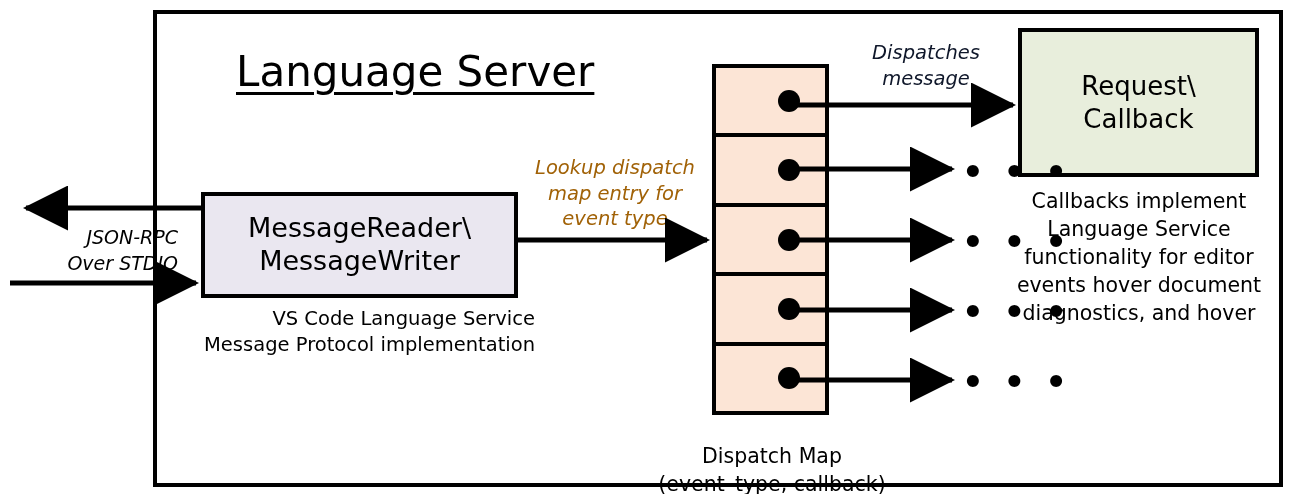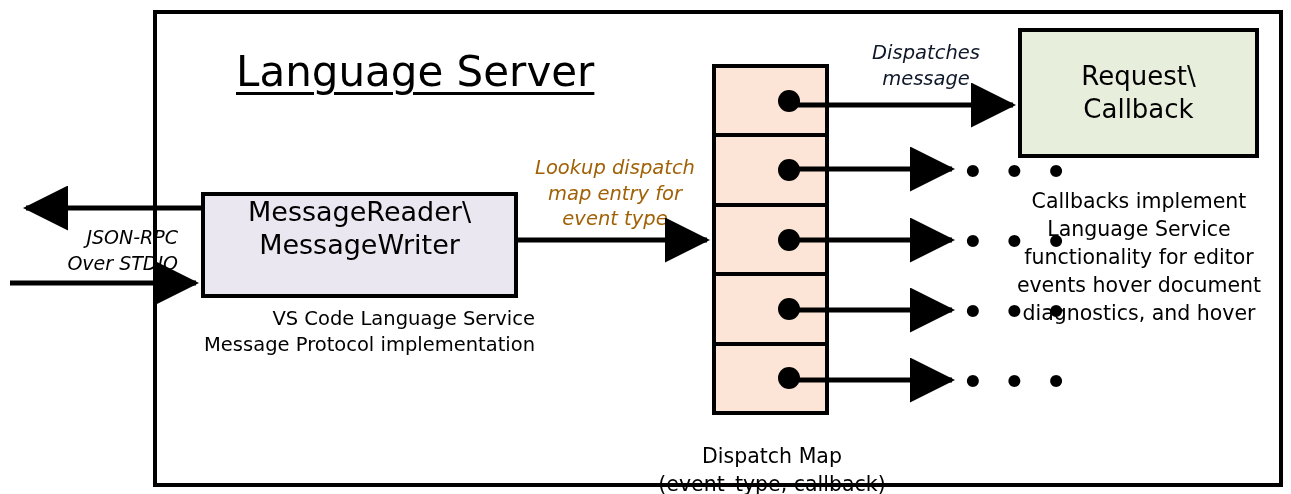--- a/index.html
+++ b/index.html
@@ -49,21 +49,21 @@
     left: 201px;
     top: 192px;
     width: 317px;
     height: 106px;
     background: #EAE7F0;
     border: 4px solid #000000;
     box-sizing: border-box;
     display: flex;
     flex-direction: column;
     align-items: center;
-    justify-content: flex-start;
+    justify-content: center;
     font-size: 27px;
     line-height: 1.22;
     color: #000000;
     text-align: center;
   }
   #message-box-caption {
     left: 185px;
     top: 306px;
     width: 350px;
     text-align: right;
@@ -146,21 +146,21 @@
     line-height: 1.35;
     color: #000000;
     margin-top: 20px;
   }
 
   
   #callback-box {
     left: 1018px;
     top: 28px;
     width: 241px;
-    height: 130px;
+    height: 149px;
     background: #E8EEDC;
     border: 4px solid #000000;
     box-sizing: border-box;
     display: flex;
     flex-direction: column;
     align-items: center;
     justify-content: center;
     font-size: 26px;
     line-height: 1.26;
     color: #000000;

